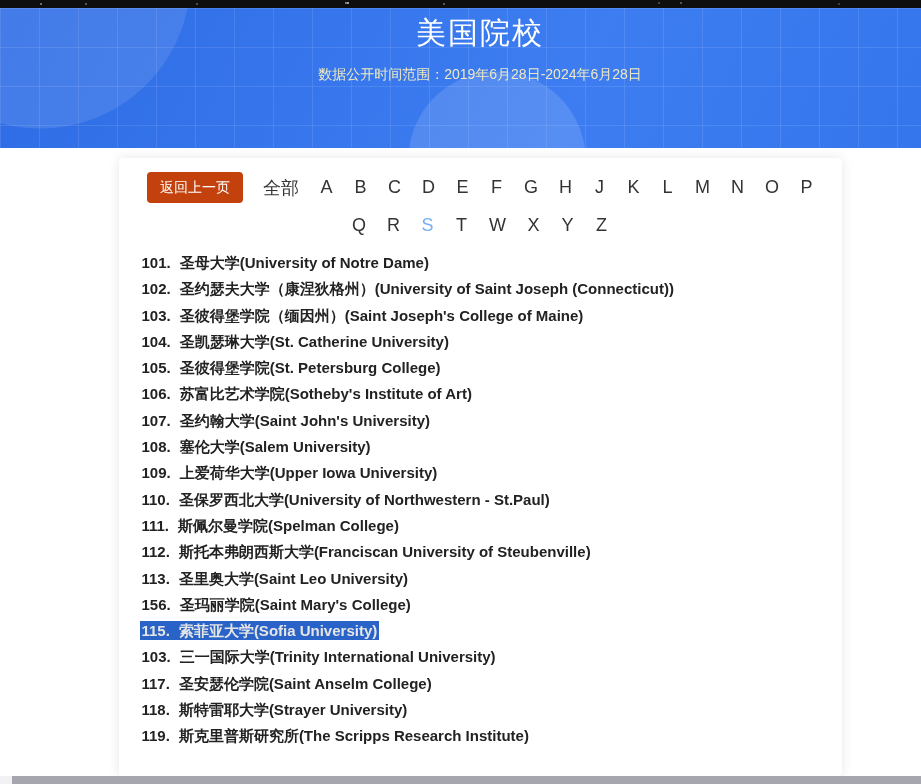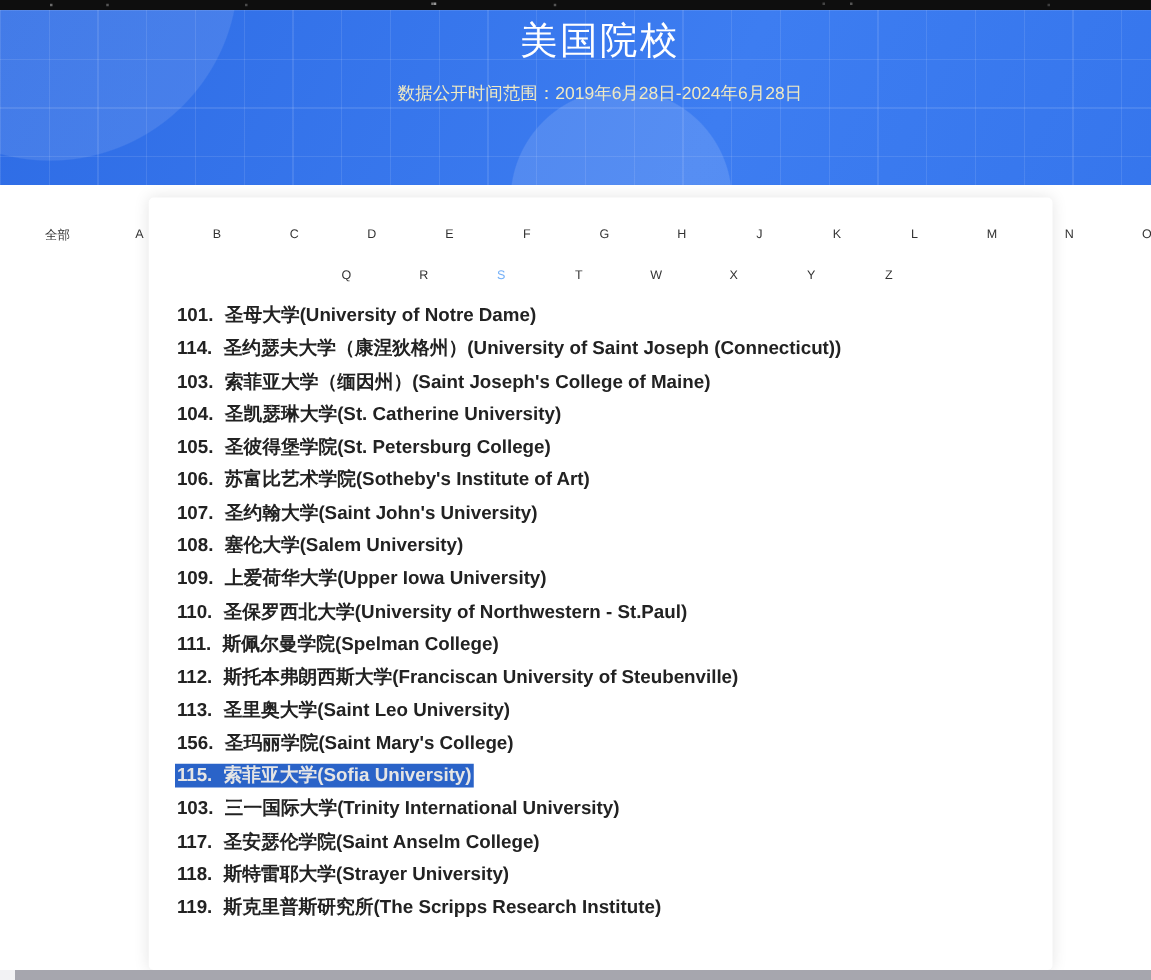--- a/index.html
+++ b/index.html
@@ -39,21 +39,21 @@
     box-sizing:border-box;padding:14px 20px 10px 20px;
   }
   .nav-line1{display:flex;align-items:center;justify-content:center;gap:20px;}
   .nav-line2{display:flex;justify-content:center;margin-top:12px;}
   .letters{display:flex;align-items:center;gap:21px;}
   .back-btn{
     width:96px;height:31px;border:none;border-radius:4px;background:#c2410c;color:#ffffff;
     font-size:14px;font-family:inherit;cursor:pointer;line-height:31px;padding:0;
   }
   .nav-letter{
-    font-size:10px;color:#333333;min-width:13px;text-align:center;cursor:pointer;white-space:nowrap;margin-left:28px;
+    font-size:18px;color:#333333;min-width:13px;text-align:center;cursor:pointer;white-space:nowrap;
   }
   .nav-letter.active{color:#74b0f8;}
   
   .list{margin-top:14px;padding-left:3px;}
   .list-row{line-height:26.3px;font-size:15px;font-weight:700;color:#222222;white-space:nowrap;}
   .row-inner{padding:1px 2px;margin:-1px -2px;}
   .row-inner.selected{background:#2a63c8;color:#e5e5e5;}
   .row-num{margin-right:9px;}
   
   .hscroll{position:absolute;left:0;bottom:0;width:921px;height:8px;background:#f2f2f4;}
@@ -133,25 +133,25 @@
       </div>
     </div>
 
     <div class="list">
 
         <div class="list-row">
           <span class="row-inner"><span class="row-num">101.</span><span>圣母大学</span><span>(University of Notre Dame)</span></span>
         </div>
 
         <div class="list-row">
-          <span class="row-inner"><span class="row-num">114.</span><span>圣约瑟夫大学（康涅狄格州）</span><span>(University of Saint Joseph (Connecticut))</span></span>
-        </div>
-
-        <div class="list-row">
-          <span class="row-inner"><span class="row-num">103.</span><span>索菲亚大学（缅因州）</span><span>(Saint Joseph's College of Maine)</span></span>
+          <span class="row-inner"><span class="row-num">102.</span><span>圣约瑟夫大学（康涅狄格州）</span><span>(University of Saint Joseph (Connecticut))</span></span>
+        </div>
+
+        <div class="list-row">
+          <span class="row-inner"><span class="row-num">103.</span><span>圣彼得堡学院（缅因州）</span><span>(Saint Joseph's College of Maine)</span></span>
         </div>
 
         <div class="list-row">
           <span class="row-inner"><span class="row-num">104.</span><span>圣凯瑟琳大学</span><span>(St. Catherine University)</span></span>
         </div>
 
         <div class="list-row">
           <span class="row-inner"><span class="row-num">105.</span><span>圣彼得堡学院</span><span>(St. Petersburg College)</span></span>
         </div>
 

